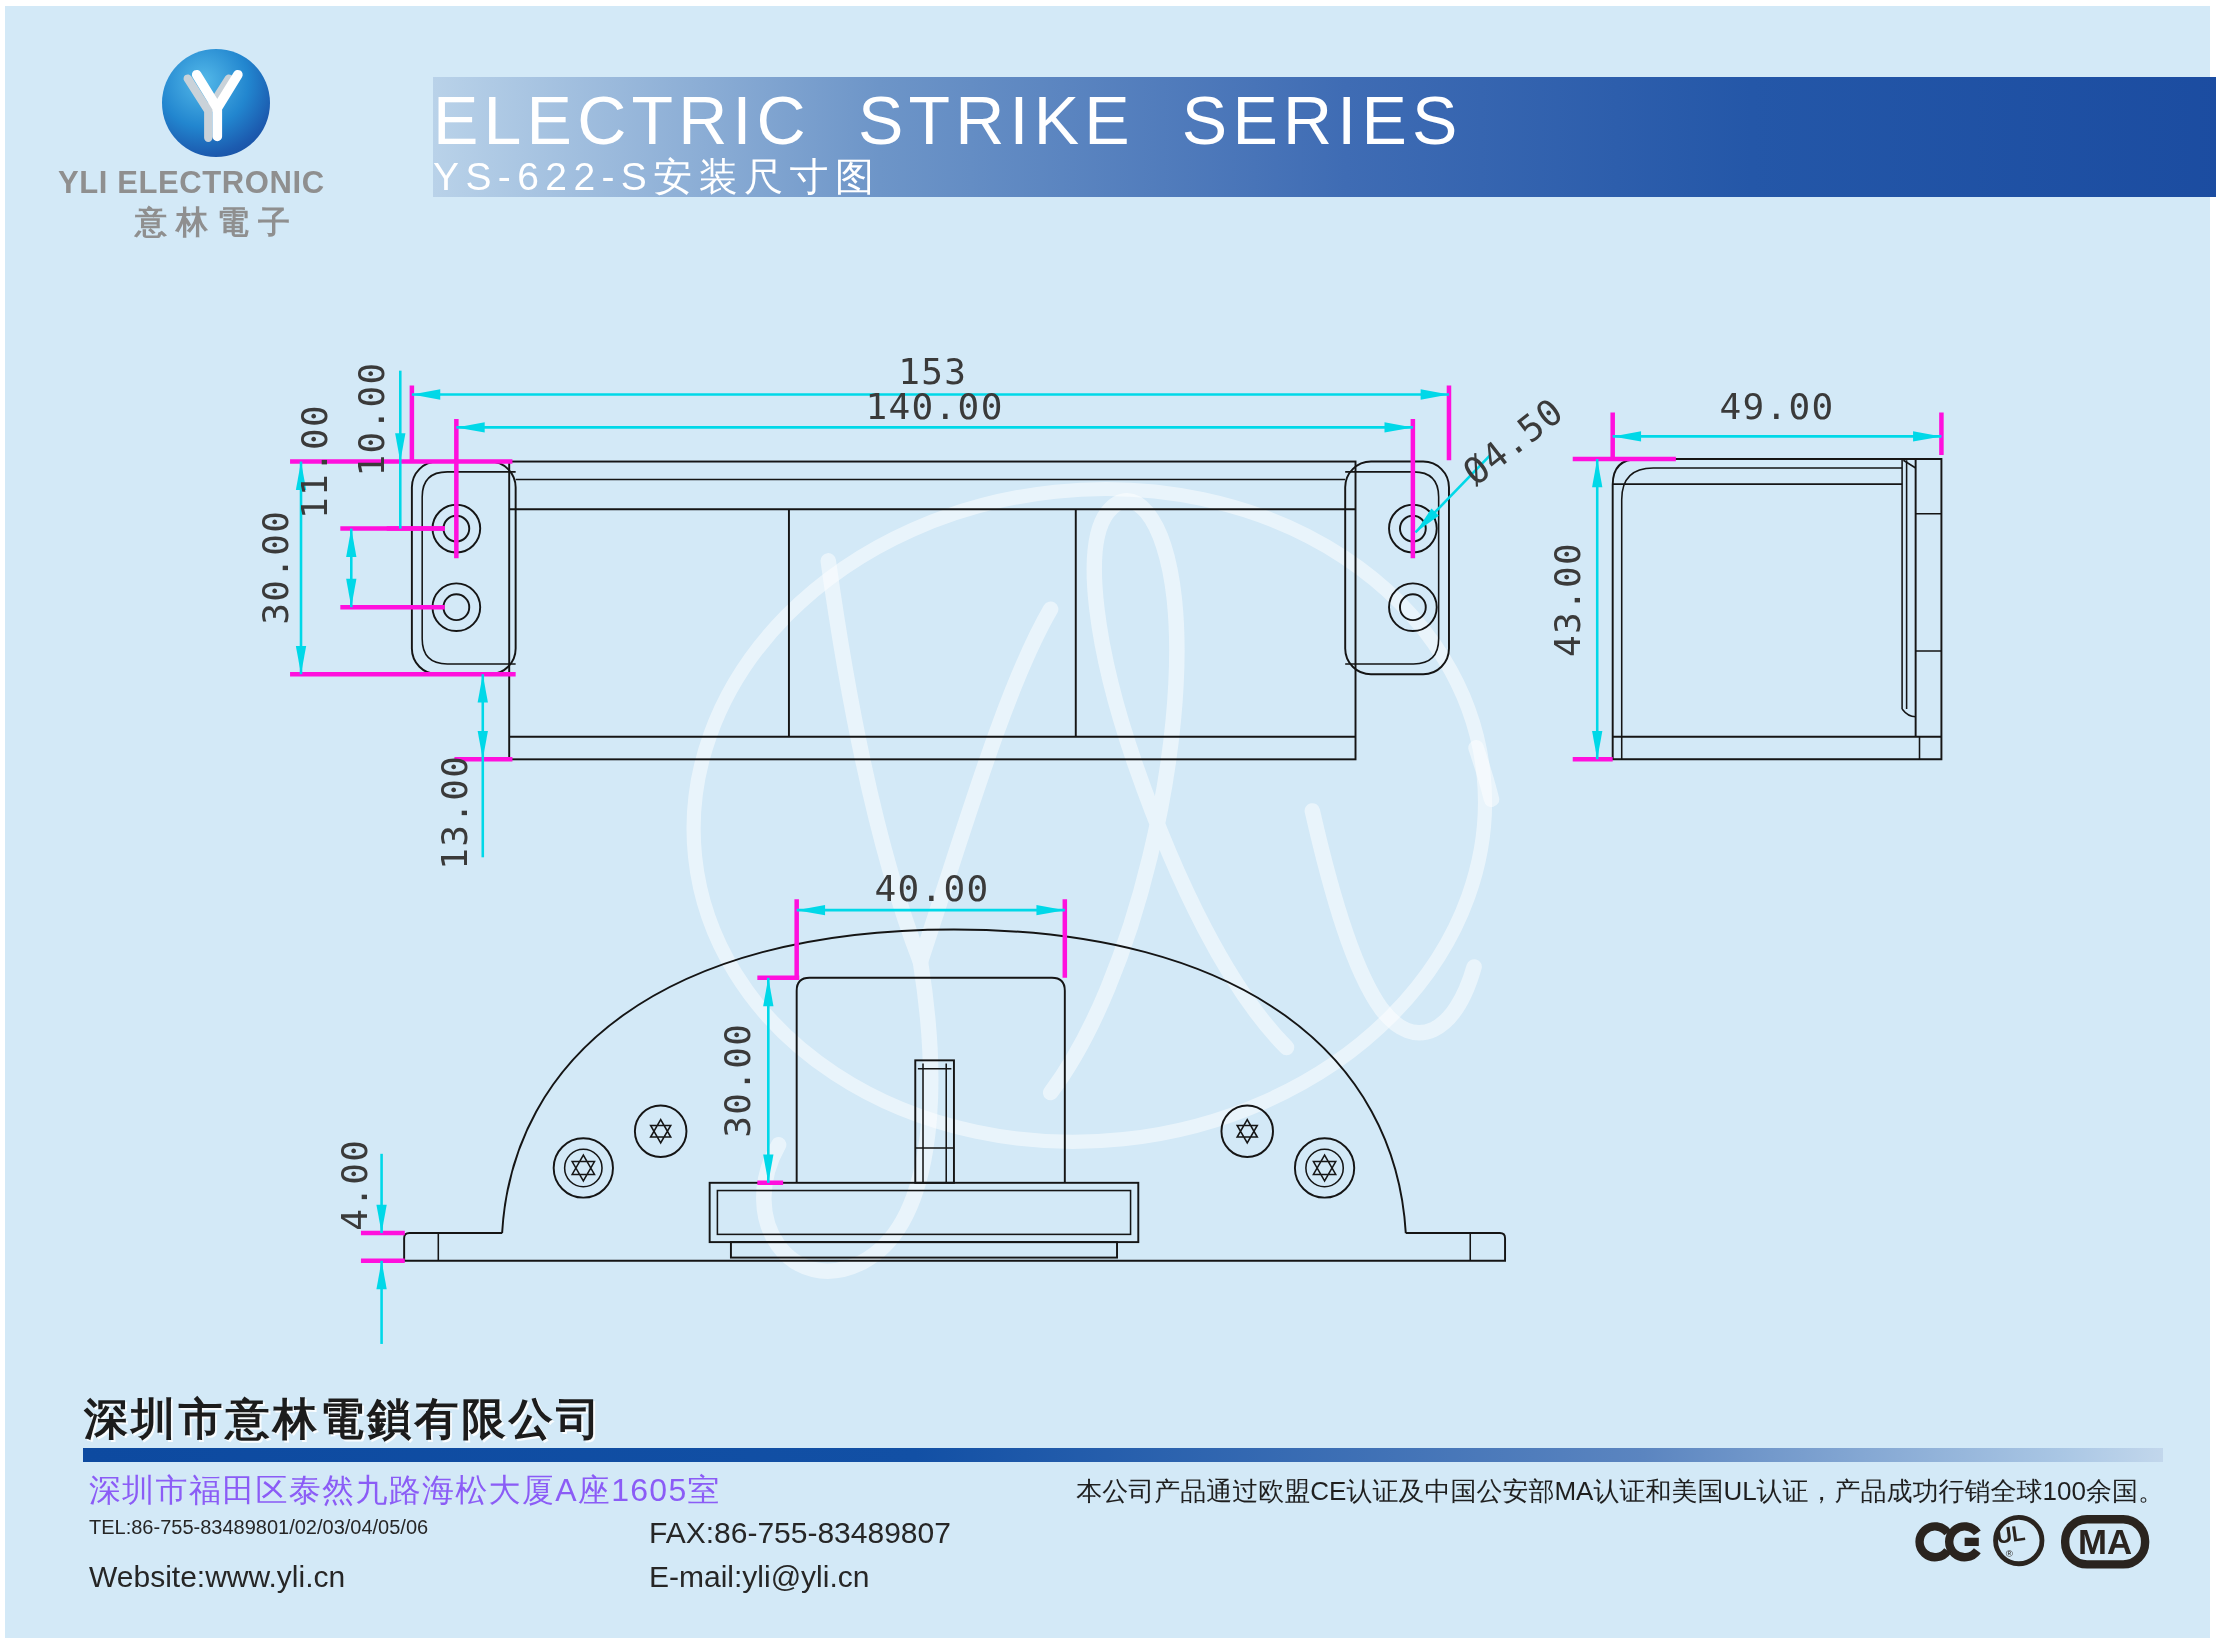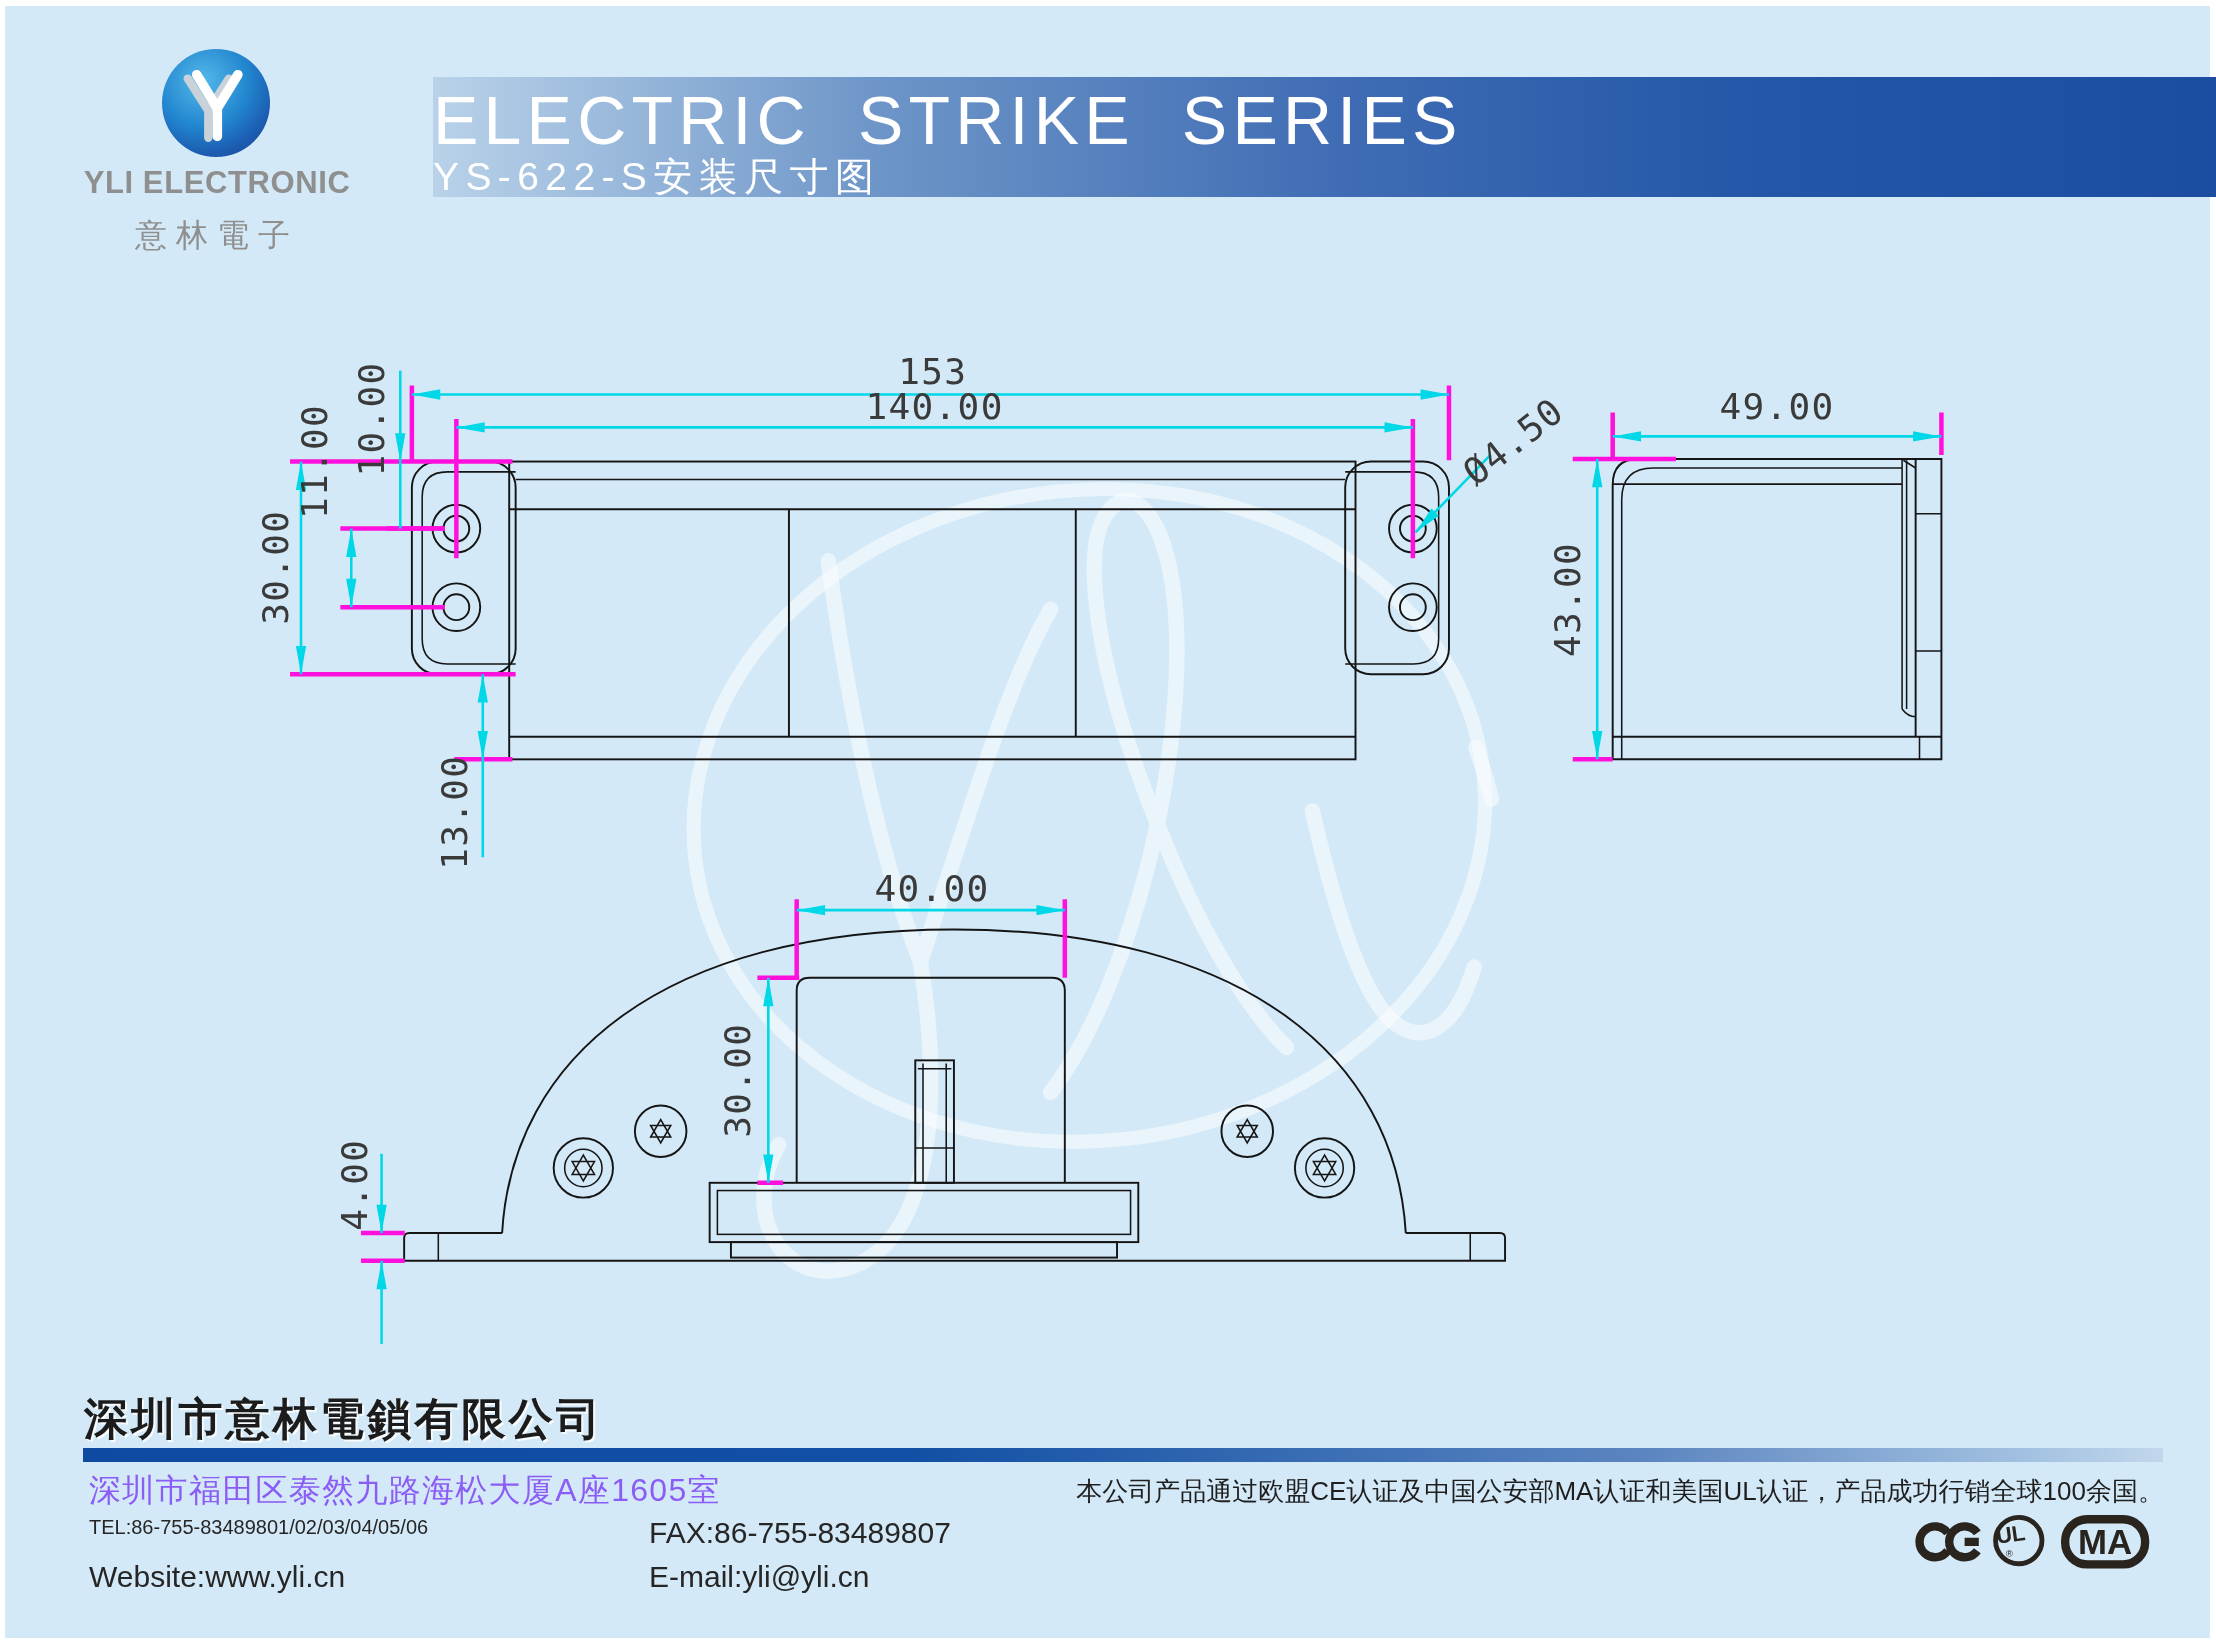--- a/index.html
+++ b/index.html
@@ -2,24 +2,24 @@
 <html style="font-size:10.3px"><head>
 <meta charset="utf-8">
 <style>
   html,body{margin:0;padding:0;background:#ffffff;}
   .canvas{position:relative;width:2216px;height:1645px;background:#ffffff;overflow:hidden;
           font-family:"Liberation Sans",sans-serif;}
   .page{position:absolute;left:5.2px;top:6.4px;width:2205px;height:1632px;background:#d3e9f7;}
   
   .logo-circle{position:absolute;left:162px;top:49px;width:108px;height:108px;border-radius:50%;
     background:radial-gradient(circle at 38% 30%,#54b9e9 0%,#2286cf 45%,#1c5cb0 72%,#153f92 100%);}
-  .logo-en{position:absolute;left:58px;top:165px;width:318px;text-align:center;
+  .logo-en{position:absolute;left:58px;top:165px;width:318px;
     font-size:31px;font-weight:bold;color:#8f8f8f;letter-spacing:0.6px;}
   .logo-cn{position:absolute;left:58px;top:201px;width:318px;text-align:center;
-    font-size:32px;font-weight:normal;color:#8f8f8f;letter-spacing:9px;margin-top:13px;}
+    font-size:32px;font-weight:bold;color:#8f8f8f;letter-spacing:9px;}
   
   .banner{position:absolute;left:433px;top:77px;width:2029px;height:120px;
     background:linear-gradient(90deg,#b9d2e9 0%,#6d95c8 22%,#3f6cb4 45%,#2457a8 65%,#17479d 100%);
     color:#ffffff;text-align:left;}
   .banner-title{margin-top:9px;font-size:68px;letter-spacing:5.2px;word-spacing:23px;line-height:1.0;}
   .banner-sub{margin-top:2.6px;font-size:39px;letter-spacing:6.4px;line-height:1.0;}
   
   svg.sheet{position:absolute;left:0;top:0;width:2216px;height:1645px;}
   .part{stroke:#151515;stroke-width:3;fill:none;}
   .part-thin{stroke:#151515;stroke-width:2.4;fill:none;}

